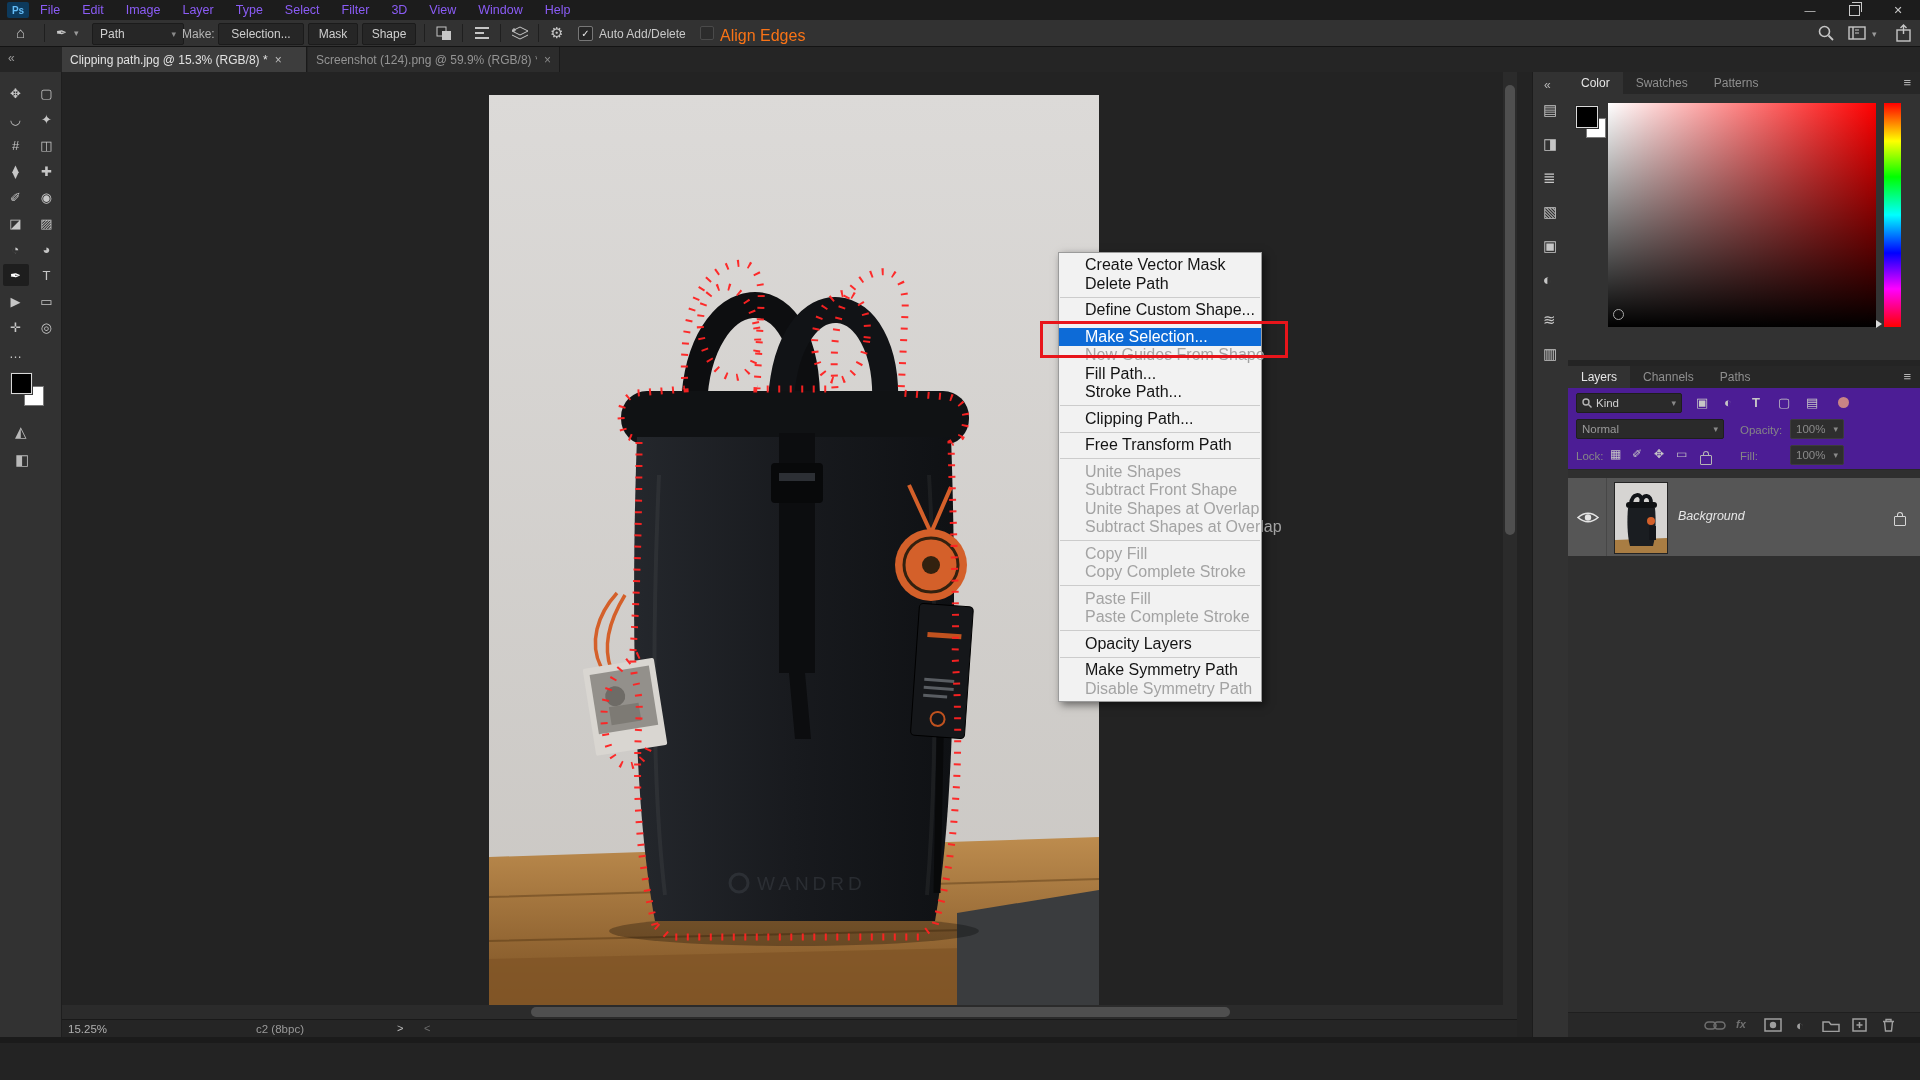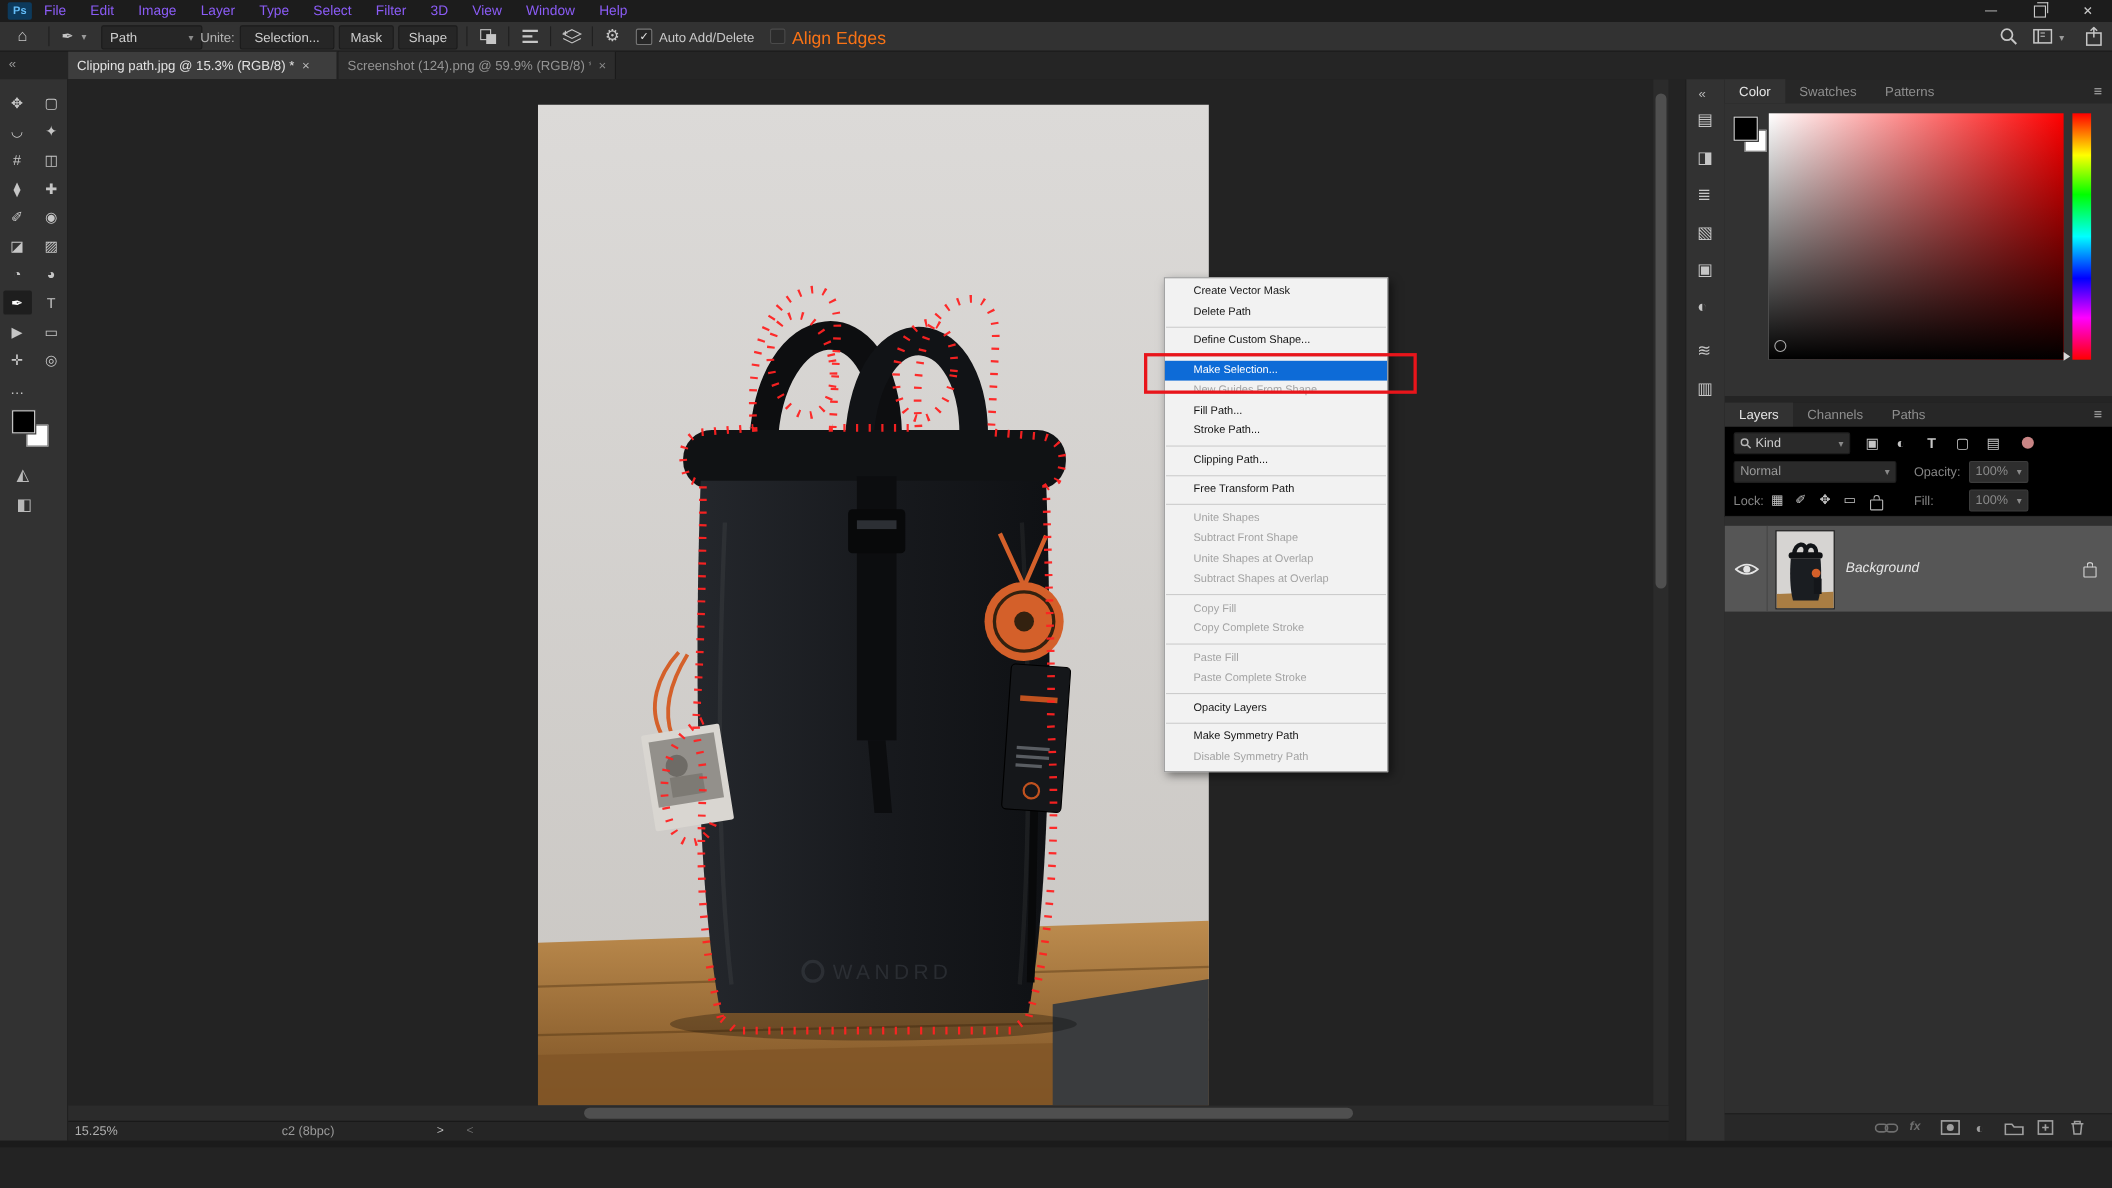--- a/index.html
+++ b/index.html
@@ -19,21 +19,21 @@
   .winctl{width:44px;height:20px;display:flex;align-items:center;justify-content:center;color:#c9c9c9;font-size:11px}
   
   .doctab{height:25px;display:flex;align-items:center;font-size:12px;padding:0 8px;box-sizing:border-box}
   
   #tools{display:grid;grid-template-columns:31px 31px;grid-auto-rows:26px;justify-items:center;align-items:center}
   .tool{width:26px;height:22px;display:flex;align-items:center;justify-content:center;color:#c6c6c6;font-size:13px}
   .tool.active{background:#1e1e1e;border-radius:2px;color:#ffffff}
   
   .ctx{left:1058px;top:252px;width:204px;background:#f2f2f2;border:1px solid #9b9b9b;
        box-shadow:3px 3px 8px rgba(0,0,0,.5);padding:3px 0;z-index:50;box-sizing:border-box}
-  .ci{height:18.5px;line-height:18.5px;padding-left:26px;font-size:10px;color:#141414;white-space:nowrap}
+  .ci{height:18.5px;line-height:18.5px;padding-left:26px;font-size:16px;color:#141414;white-space:nowrap}
   .ci.dis{color:#a3a3a3}
   .ci.hl{background:#0d6bd7;color:#ffffff}
   .ctx .sep{height:0;border-top:1px solid #cccccc;margin:3.5px 1px}
   .redbox{left:1040px;top:321px;width:242px;height:31px;border:3px solid #e8151b;z-index:60}
   
   .ptabrow{background:#272727;display:flex;align-items:flex-end}
   .ptab{height:22px;line-height:22px;padding:0 13px;font-size:12px;color:#8f8f8f}
   .ptab.active{background:#323232;color:#e6e6e6}
   .burger{margin-left:auto;margin-right:9px;color:#b5b5b5;font-size:13px;line-height:22px}
   .combo{background:#2a2a2a;border:1px solid #1e1e1e;border-radius:2px;color:#cfcfcf;
@@ -87,21 +87,21 @@
 
 <div class="ab" style="left:0;top:20px;width:1920px;height:27px;background:#323232;border-bottom:1px solid #141414;box-sizing:border-box">
   <span class="ab glyph" style="left:16px;top:5px;font-size:15px">⌂</span>
   <div class="ab vsep" style="left:44px;top:4px"></div>
   <span class="ab glyph" style="left:56px;top:6px">✒</span>
   <span class="ab" style="left:74px;top:8px;color:#9a9a9a;font-size:9px">▾</span>
   <div class="ab btn" style="left:92px;top:3px;width:76px;height:20px;justify-content:space-between;padding:0 7px">
     <span>Path</span>
     <span style="font-size:9px;color:#8a8a8a">▾</span>
   </div>
-  <span class="ab" style="left:182px;top:7px;font-size:12px;color:#b5b5b5">Unite:</span>
+  <span class="ab" style="left:182px;top:7px;font-size:12px;color:#b5b5b5">Make:</span>
   <div class="ab btn" style="left:218px;top:3px;width:84px;height:20px">Selection...</div>
   <div class="ab btn" style="left:308px;top:3px;width:48px;height:20px">Mask</div>
   <div class="ab btn" style="left:362px;top:3px;width:52px;height:20px">Shape</div>
   <div class="ab vsep" style="left:424px;top:4px"></div>
   <svg class="ab" style="left:436px;top:6px" width="16" height="15">
       <rect x="1" y="1" width="9" height="9" fill="#2a2a2a" stroke="#c6c6c6"></rect>
       <rect x="6" y="5" width="9" height="9" fill="#c6c6c6"></rect>
     </svg>
   <div class="ab vsep" style="left:462px;top:4px"></div>
   <svg class="ab" style="left:474px;top:6px" width="16" height="15">
@@ -319,21 +319,21 @@
   <div class="ab" style="left:308px;top:226px;width:0;height:0;border-top:4px solid transparent;border-bottom:4px solid transparent;border-left:6px solid #d8d8d8"></div>
 </div>
 <div class="ab" style="left:1568px;top:360px;width:352px;height:6px;background:#242424"></div>
 
 <div class="ab ptabrow" style="left:1568px;top:366px;width:352px;height:22px">
   <span class="ptab active">Layers</span>
   <span class="ptab">Channels</span>
   <span class="ptab">Paths</span>
   <span class="burger">≡</span>
 </div>
-<div class="ab" style="left:1568px;top:388px;width:352px;height:82px;background:#000000;border-bottom:1px solid #282828;box-sizing:border-box">
+<div class="ab" style="left:1568px;top:388px;width:352px;height:82px;background:#4c1d95;border-bottom:1px solid #282828;box-sizing:border-box">
   <div class="combo ab" style="left:8px;top:5px;width:106px">
     <svg width="10" height="10" style="margin-right:4px">
         <circle cx="4" cy="4" r="3" fill="none" stroke="#b5b5b5" stroke-width="1.4"></circle>
         <path d="M6.5,6.5 L9.5,9.5" stroke="#b5b5b5" stroke-width="1.4"></path>
       </svg>
     <span>Kind</span>
     <span class="dd">▾</span>
   </div>
   <span class="ab glyph" style="left:128px;top:8px">▣</span>
   <span class="ab glyph" style="left:156px;top:8px">◐</span>

